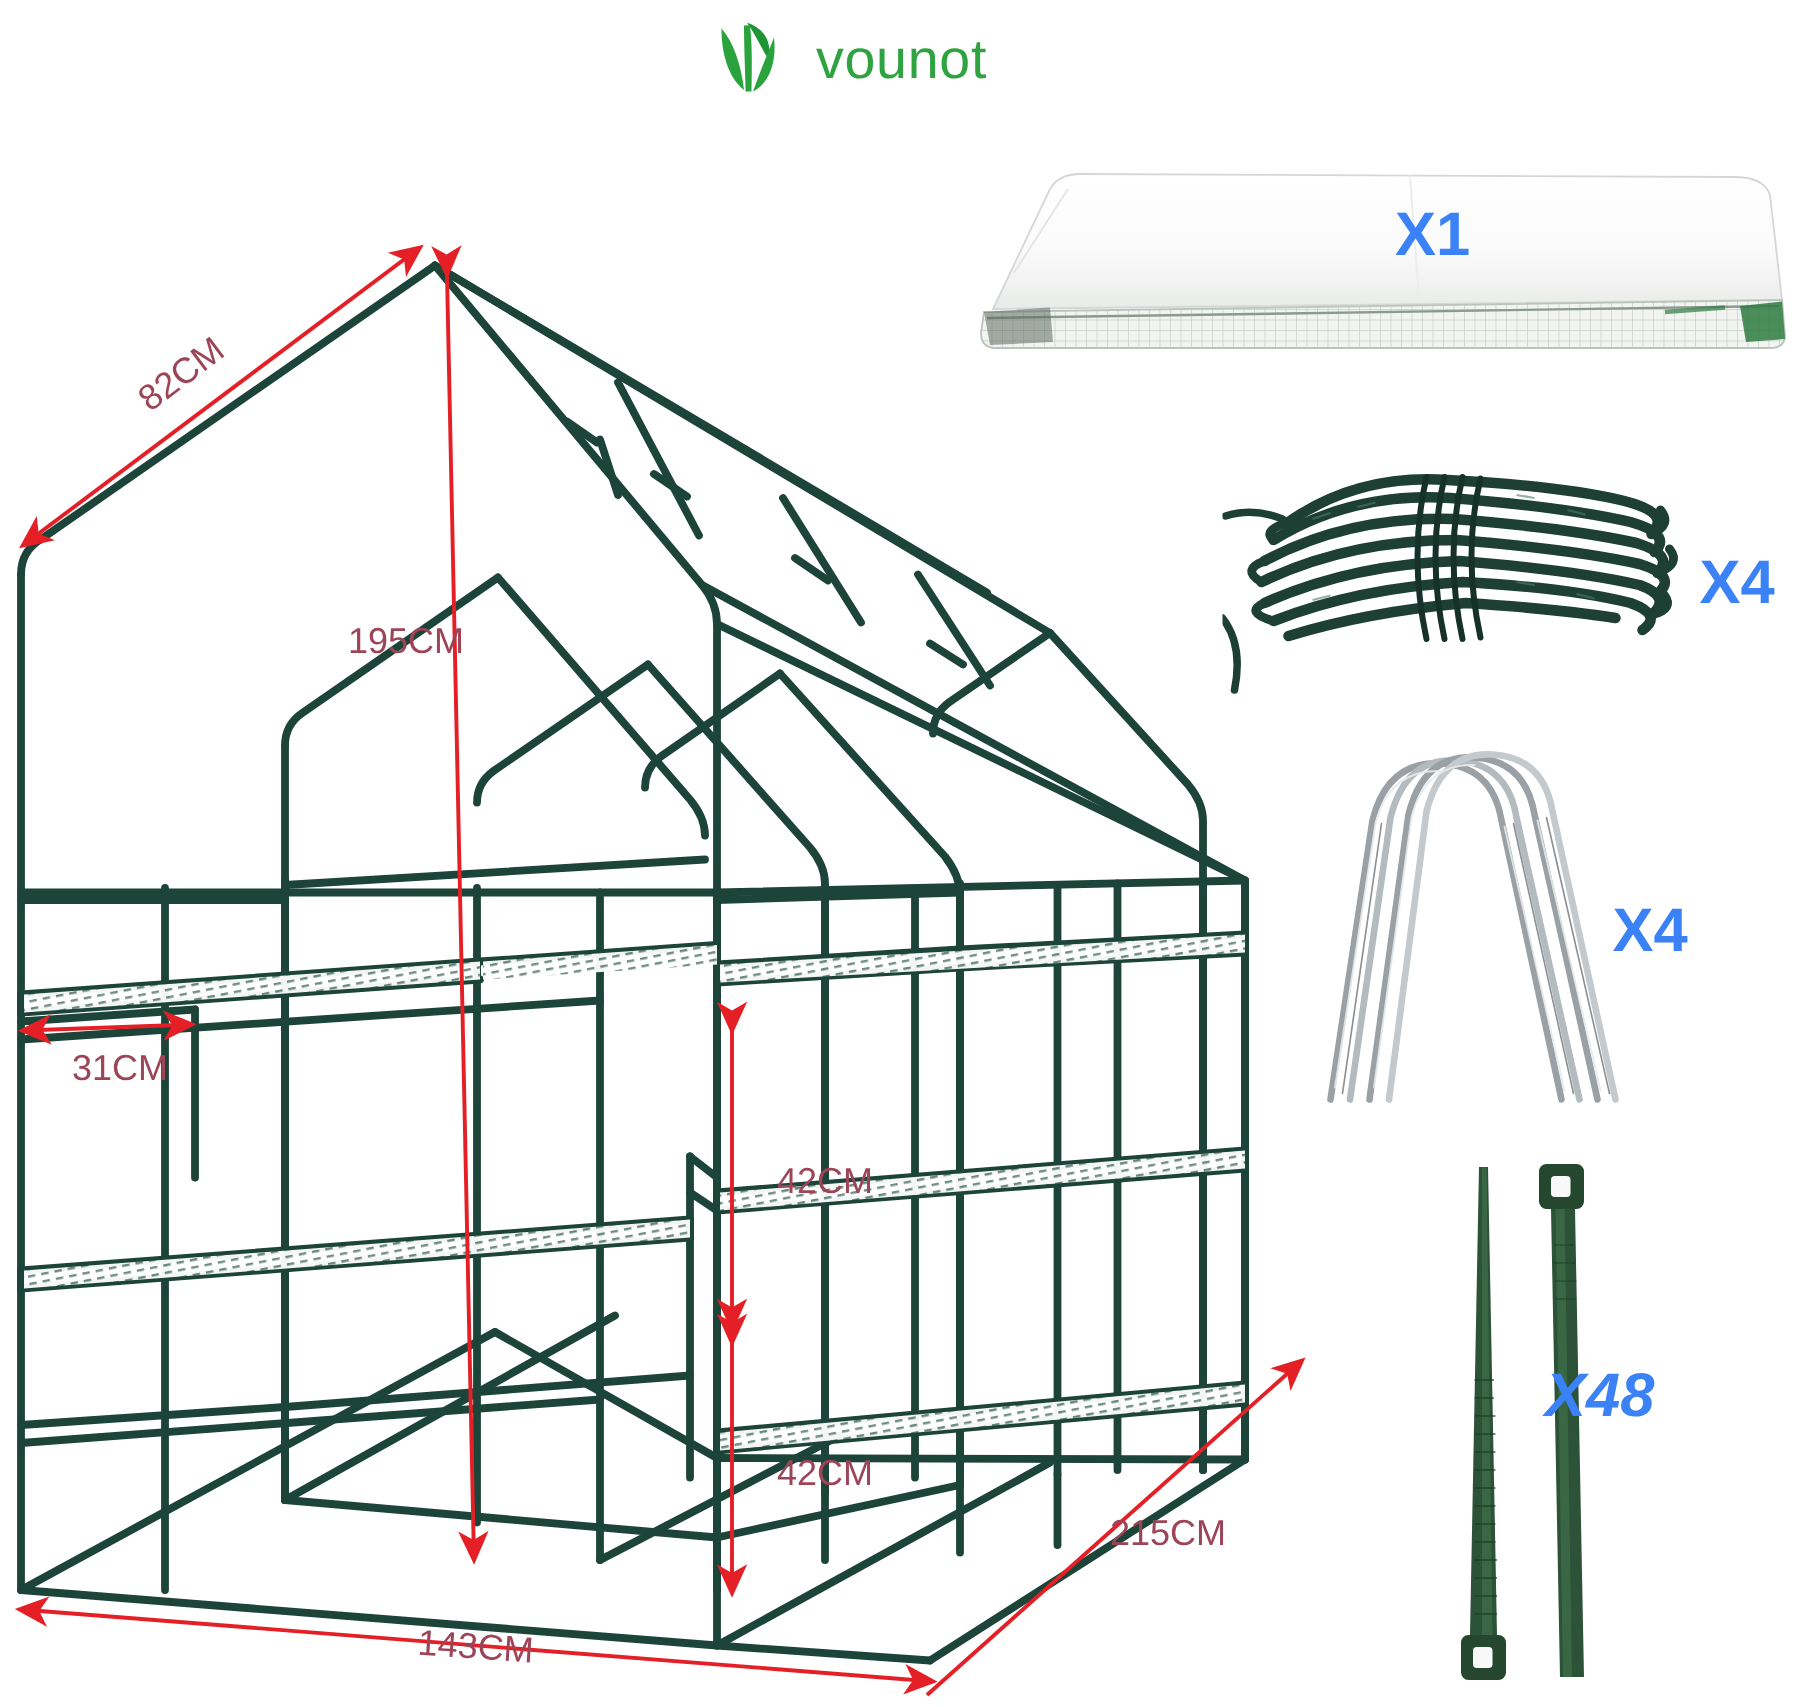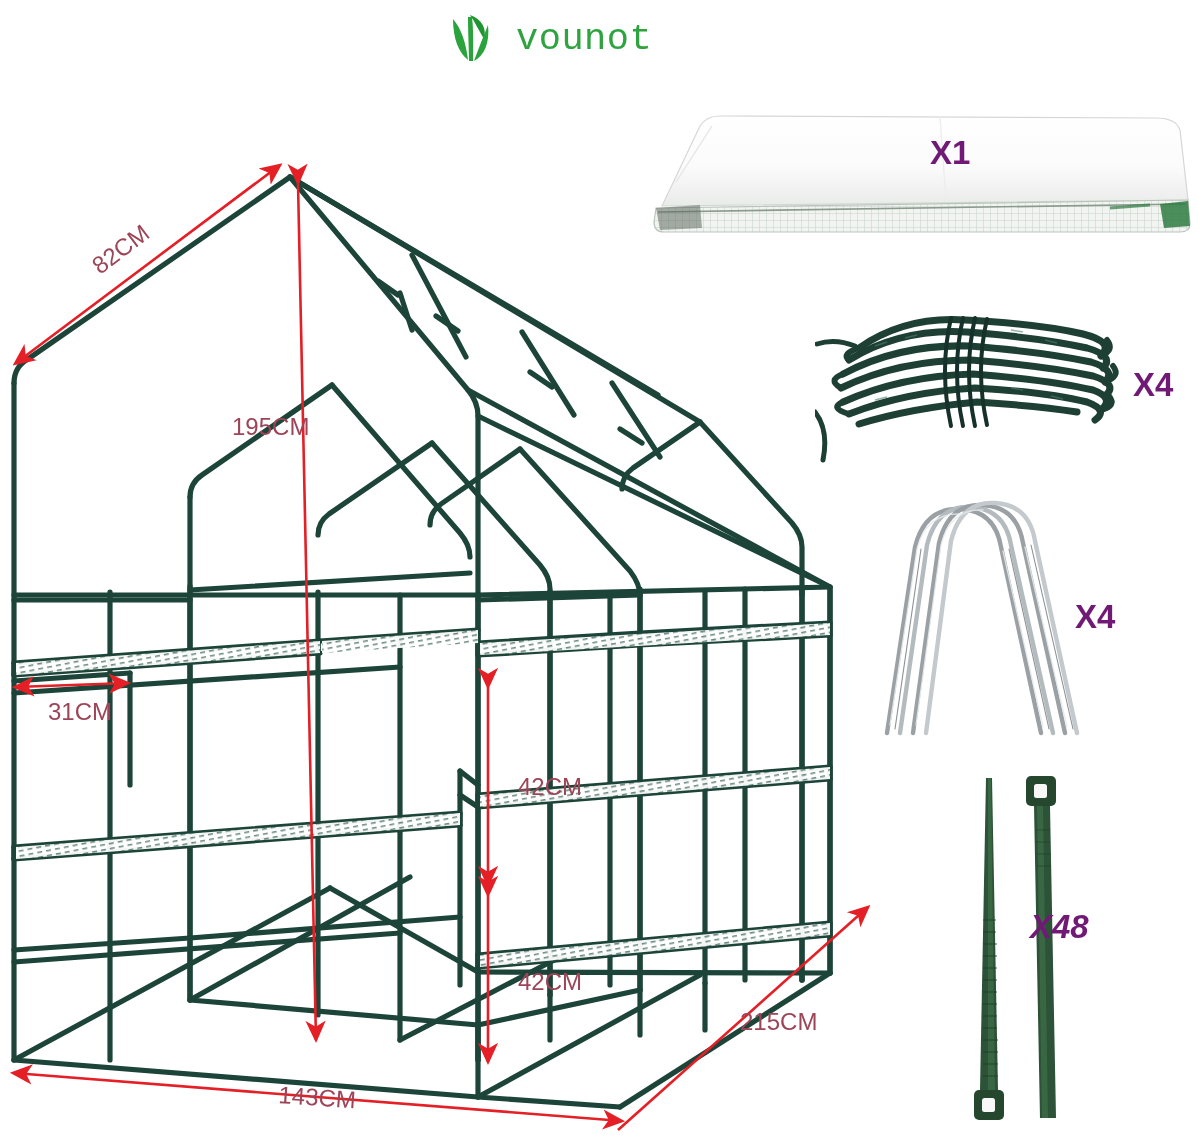--- a/index.html
+++ b/index.html
@@ -12,26 +12,25 @@
     position: relative;
     width: 1200px;
     height: 1138px;
     background: #ffffff;
     overflow: hidden;
   }
 
   
   #brand {
     position: absolute;
-    left: 446px; top: 8px;
+    left: 474px; top: 8px;
     display: flex;
     align-items: center;
     gap: 14px;
     height: 62px;
-    font-family: Liberation Mono, monospace;
   }
   #brand .mark { width: 56px; height: 52px; display: block; }
   #brand .wordmark {
     font-size: 37px;
     font-weight: 400;
     letter-spacing: 0.5px;
     color: #2ea33f;
     line-height: 1;
   }
 
@@ -42,23 +41,23 @@
     width: 880px; height: 1043px;
   }
   #diagram svg { display: block; width: 100%; height: 100%; }
 
   
   .part {
     position: absolute;
   }
   .part .qty {
     position: absolute;
-    font-size: 33px;
+    font-size: 41px;
     font-weight: 700;
-    color: #701a75;
+    color: #3b82f6;
     letter-spacing: 0px;
     white-space: nowrap;
     line-height: 1;
   }
   .part svg { display: block; }
 
   #part-cover   { left: 640px; top: 108px; width: 560px; height: 135px; }
   #part-cover .qty   { left: 290px; top: 28px; }
 
   #part-rope    { left: 815px; top: 300px; width: 385px; height: 165px; }

